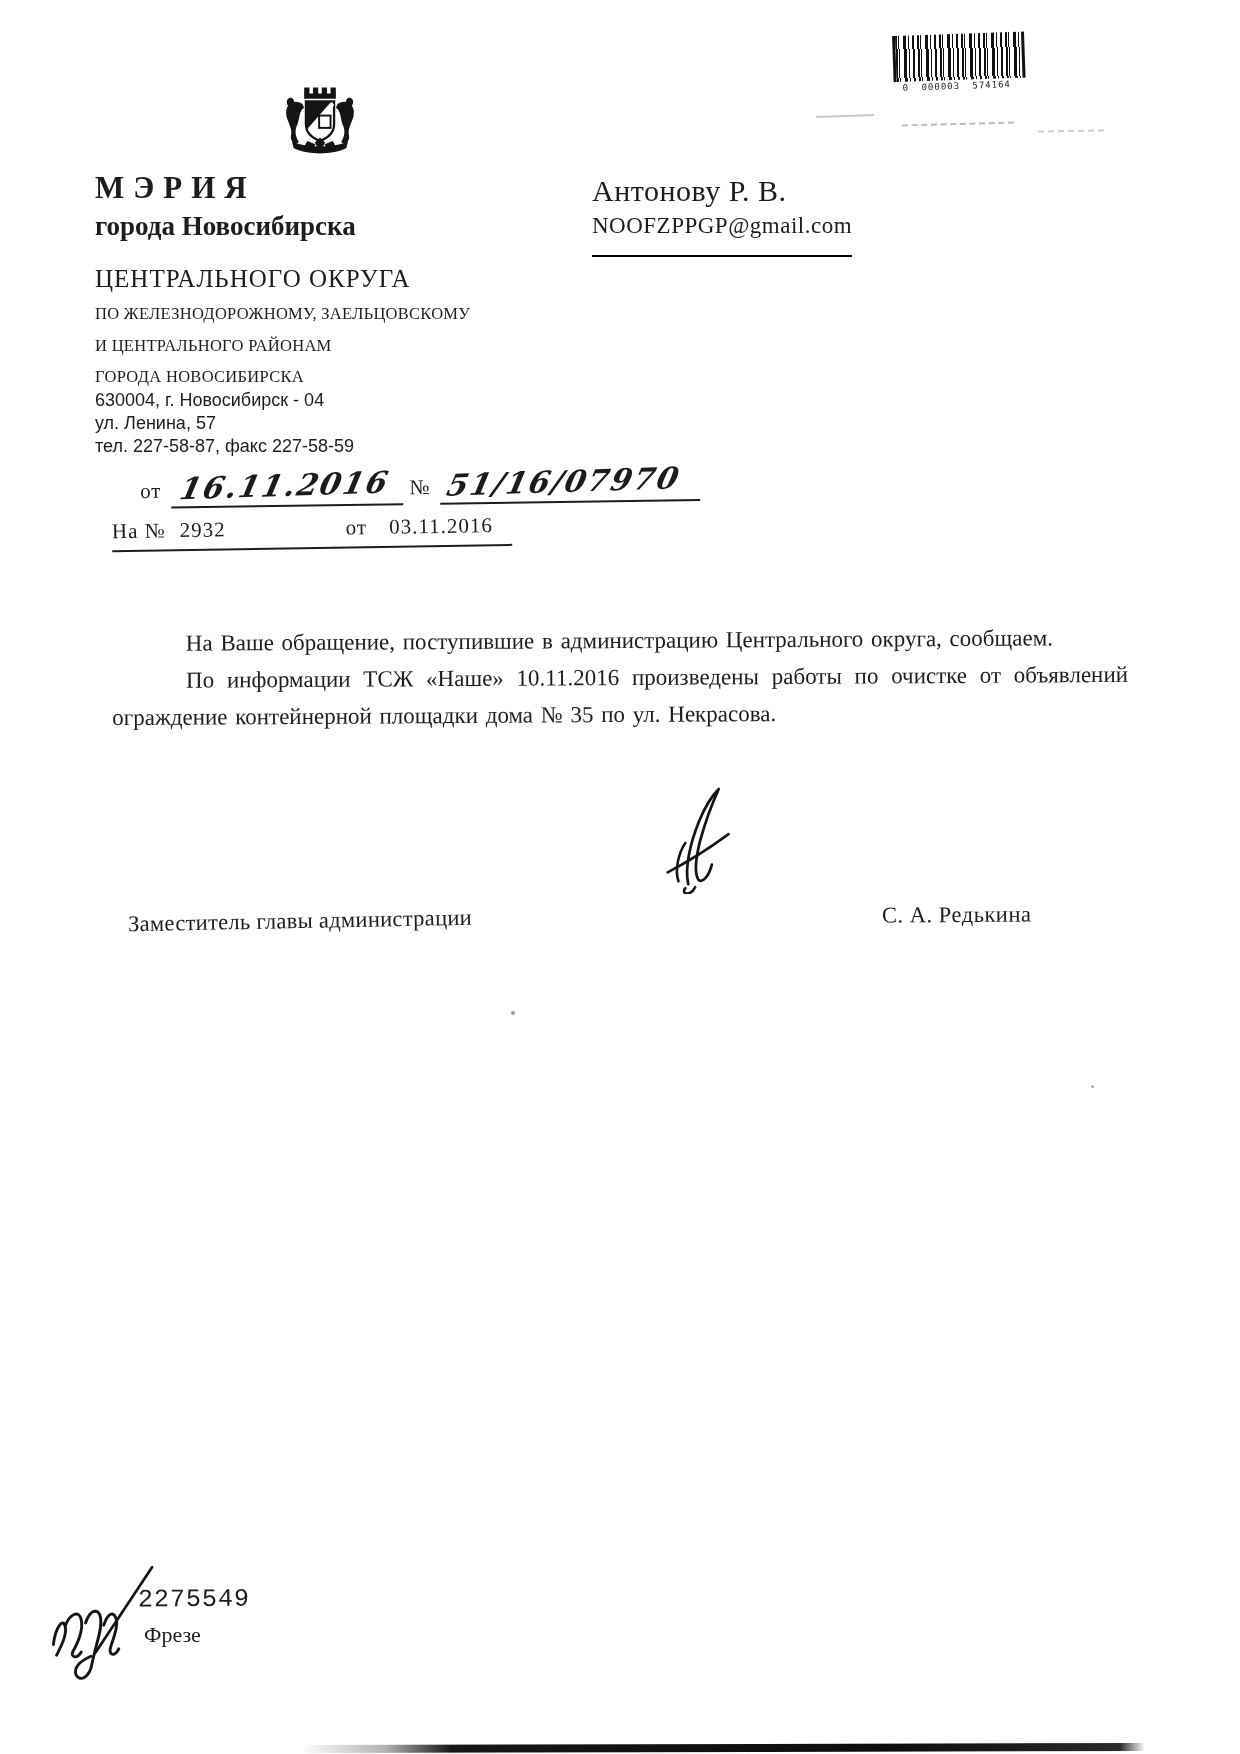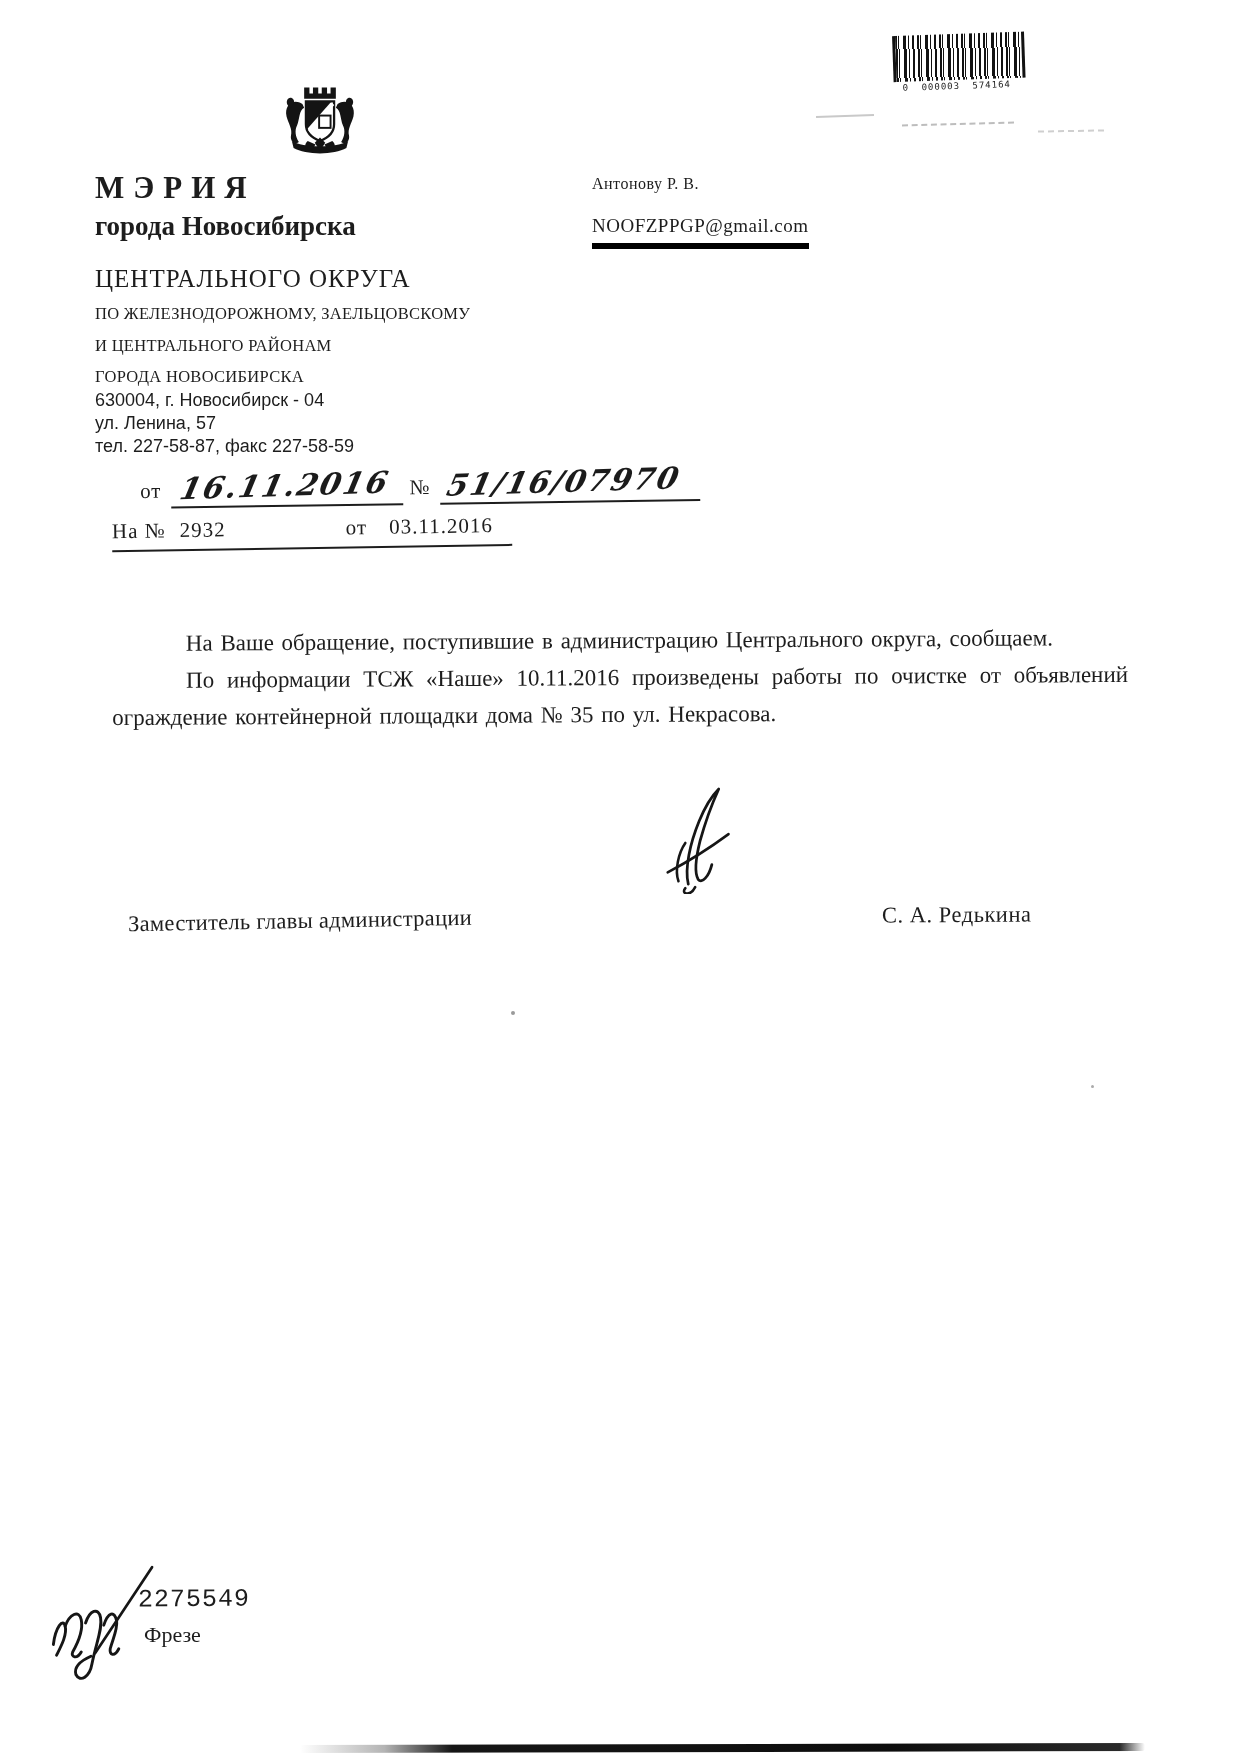--- a/index.html
+++ b/index.html
@@ -78,24 +78,24 @@
     padding-bottom:6px;
     font-size:21px;letter-spacing:1px;
     white-space:nowrap;
   }
   .reply-num{margin-left:14px;}
   .reply-from{margin-left:120px;}
   .reply-date{margin-left:22px;}
 
   
   .recipient{left:592px;top:176px;line-height:1;}
-  .recipient .name{font-size:16px;margin:0 0 24px 0;letter-spacing:.5px;}
+  .recipient .name{font-size:30px;margin:0 0 8px 0;letter-spacing:.5px;}
   .recipient .email{
-    font-size:19px;letter-spacing:.5px;
-    border-bottom:6px solid #000000;padding-bottom:8px;display:inline-block;
+    font-size:23px;letter-spacing:.5px;
+    border-bottom:2px solid #000000;padding-bottom:18px;display:inline-block;
   }
 
   
   .body-text{
     left:112px;top:622px;width:1016px;
     transform:rotate(-0.35deg);
     font-size:23px;line-height:37px;word-spacing:2px;
     text-align:justify;
   }
   .body-text p{margin:0;text-indent:74px;}

